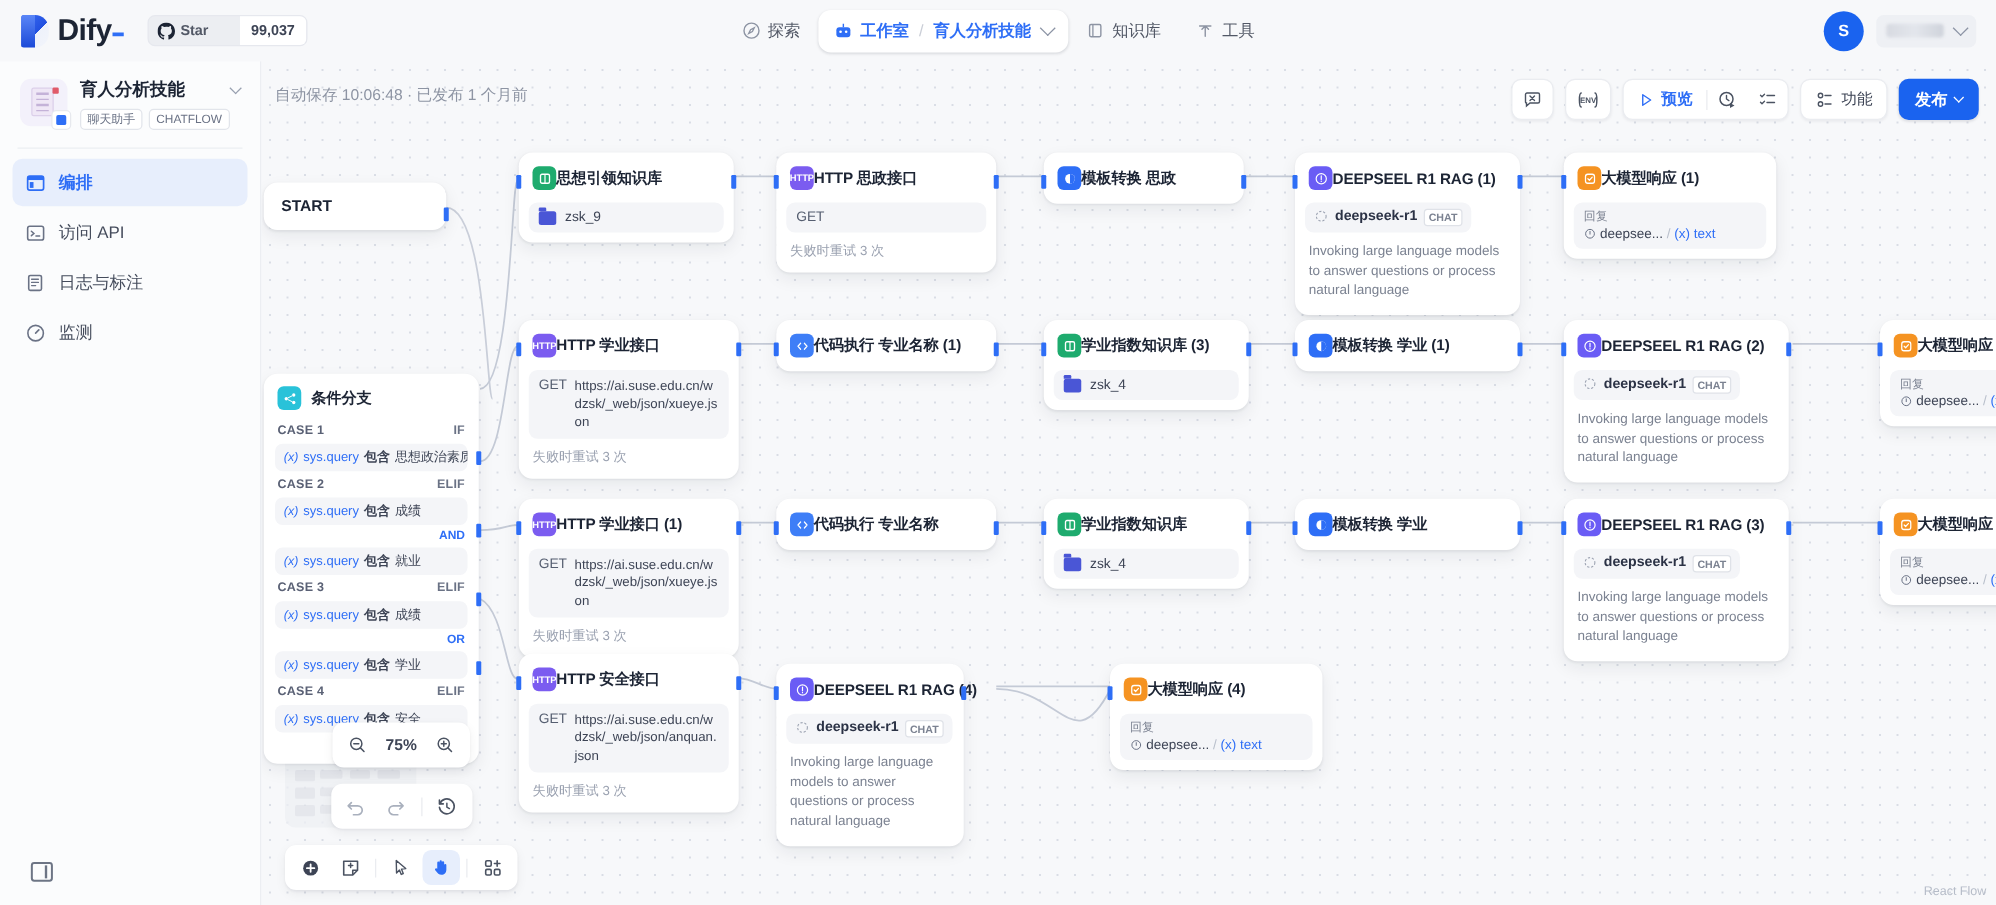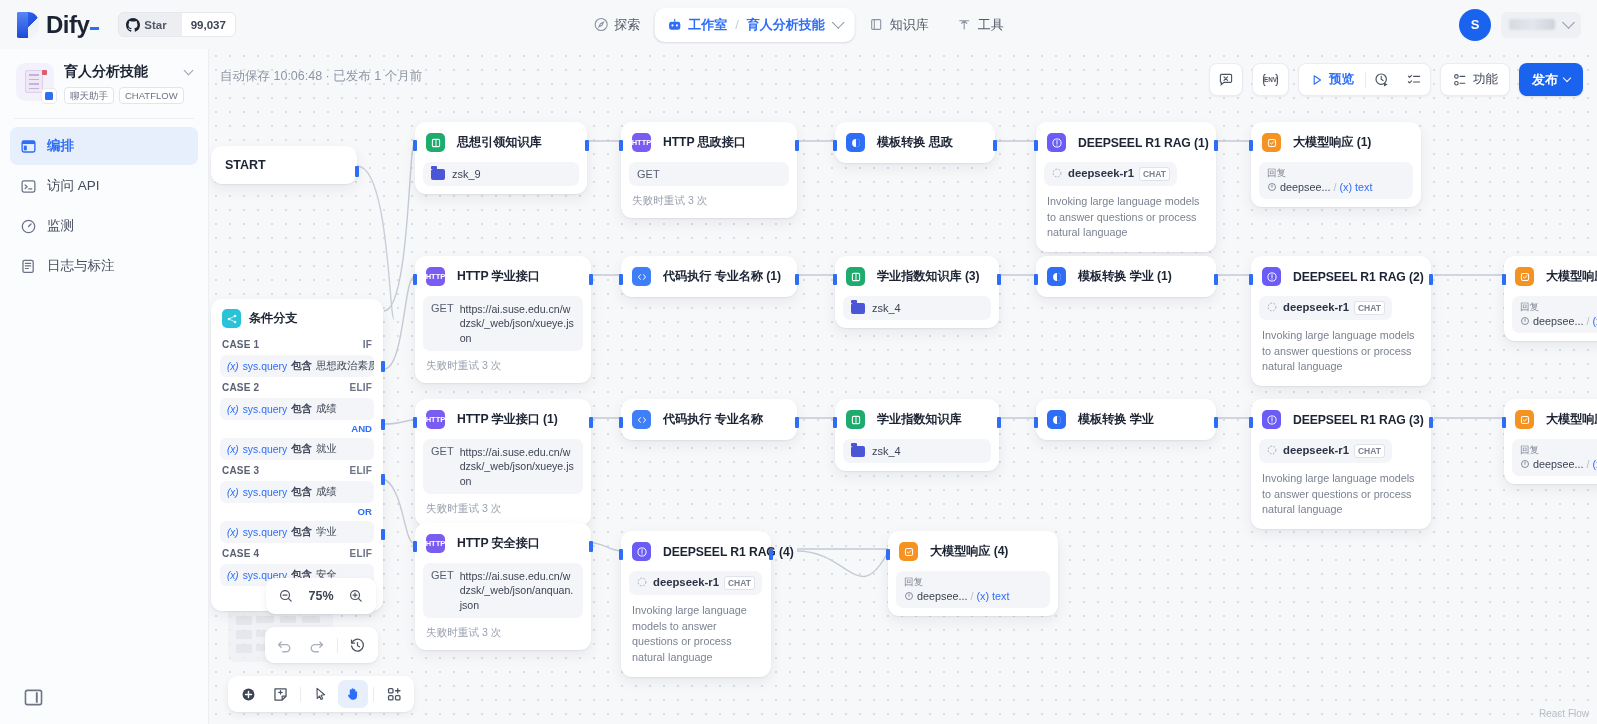--- a/index.html
+++ b/index.html
@@ -35,21 +35,21 @@
   .brand-name .underbar {
     display:inline-block; width:9px; height:3px; background:#2e6ef6; vertical-align: 3px;
     margin-left: 1px;
   }
   .star-pill {
     display: flex; align-items: center; height: 25px; margin-left: 16px;
     background: #eceef2; border-radius: 6px; padding-left: 7px; overflow: hidden;
     border: 1px solid #e6e8ee;
   }
   .star-pill .gh { width: 14px; height: 14px; margin-right: 4px; }
-  .star-pill .star-txt { font-size: 11.5px; font-weight: 700; color: #525866; margin-right: 15px; }
+  .star-pill .star-txt { font-size: 11.5px; font-weight: 700; color: #525866; margin-right: 25px; }
   .star-pill .count {
     background: #fff; height: 25px; display: flex; align-items: center;
     padding: 0 9px; font-size: 11.5px; font-weight: 600; color: #3d4455;
   }
 
   .nav-center {
     position: absolute; left: 50%; transform: translateX(-50%);
     display: flex; align-items: center; gap: 0px; height: 36px;
   }
   .nav-item {
@@ -158,21 +158,21 @@
   }
   .pub-chev { width:6px;height:6px;border-right:1.6px solid #fff;border-bottom:1.6px solid #fff;
               transform: rotate(45deg); margin-top:-3px;}
 
   
   .node {
     position: absolute; background: #fff; border-radius: 11px;
     box-shadow: 0 1px 2px rgba(16,24,40,.06), 0 5px 14px rgba(16,24,40,.07);
     padding: 8px; z-index: 5;
   }
-  .node-hd { display: flex; align-items: center; gap: 12px; padding: 3px 3px 3px 3px; }
+  .node-hd { display: flex; align-items: center; gap: 0; padding: 3px 3px 3px 3px; }
   .nico {
     width: 19px; height: 19px; border-radius: 5px; flex: 0 0 auto;
     display: flex; align-items: center; justify-content: center; color: #fff;
     font-size: 7.5px; font-weight: 700;
   }
   .ntitle { font-size: 12.2px; font-weight: 700; color: #1c2434; white-space: nowrap; letter-spacing: -0.1px;}
   .nbox {
     margin-top: 7px; background: #f4f5f8; border-radius: 7px; padding: 6px 8px;
     font-size: 11px; color: #3d4455; display: flex; align-items: flex-start; gap: 6px;
   }
@@ -359,31 +359,31 @@
       </div>
       <div class="side-item">
         <svg class="side-ico" viewBox="0 0 20 20">
             <rect x="2.5" y="3.5" width="15" height="13" rx="2" fill="none" stroke="#6a7285" stroke-width="1.5"></rect>
             <path d="M6 8.2 L8.4 10.3 L6 12.4 M10.3 12.8 H13.8" fill="none" stroke="#6a7285" stroke-width="1.4" stroke-linecap="round"></path>
           </svg>
         <span>访问 API</span>
       </div>
       <div class="side-item">
         <svg class="side-ico" viewBox="0 0 20 20">
+            <rect x="3.5" y="2.8" width="12" height="14" rx="1.6" fill="none" stroke="#6a7285" stroke-width="1.5"></rect>
+            <path d="M6.2 6.3 H12.6 M6.2 9.3 H12.6 M6.2 12.3 H10" stroke="#6a7285" stroke-width="1.3" stroke-linecap="round"></path>
+          </svg>
+        <span>日志与标注</span>
+      </div>
+      <div class="side-item">
+        <svg class="side-ico" viewBox="0 0 20 20">
             <circle cx="10" cy="10" r="7.3" fill="none" stroke="#6a7285" stroke-width="1.5"></circle>
             <path d="M10 10 L13 7" stroke="#6a7285" stroke-width="1.5" stroke-linecap="round"></path>
           </svg>
         <span>监测</span>
-      </div>
-      <div class="side-item">
-        <svg class="side-ico" viewBox="0 0 20 20">
-            <rect x="3.5" y="2.8" width="12" height="14" rx="1.6" fill="none" stroke="#6a7285" stroke-width="1.5"></rect>
-            <path d="M6.2 6.3 H12.6 M6.2 9.3 H12.6 M6.2 12.3 H10" stroke="#6a7285" stroke-width="1.3" stroke-linecap="round"></path>
-          </svg>
-        <span>日志与标注</span>
       </div>
     </div>
     <div class="collapse-btn">
       <svg width="19" height="17" viewBox="0 0 20 18">
           <rect x="1.5" y="1.5" width="17" height="15" rx="2" fill="none" stroke="#6d7585" stroke-width="1.7"></rect>
           <rect x="12.5" y="3.5" width="2" height="11" fill="#6d7585"></rect>
         </svg>
     </div>
   </div>
 

